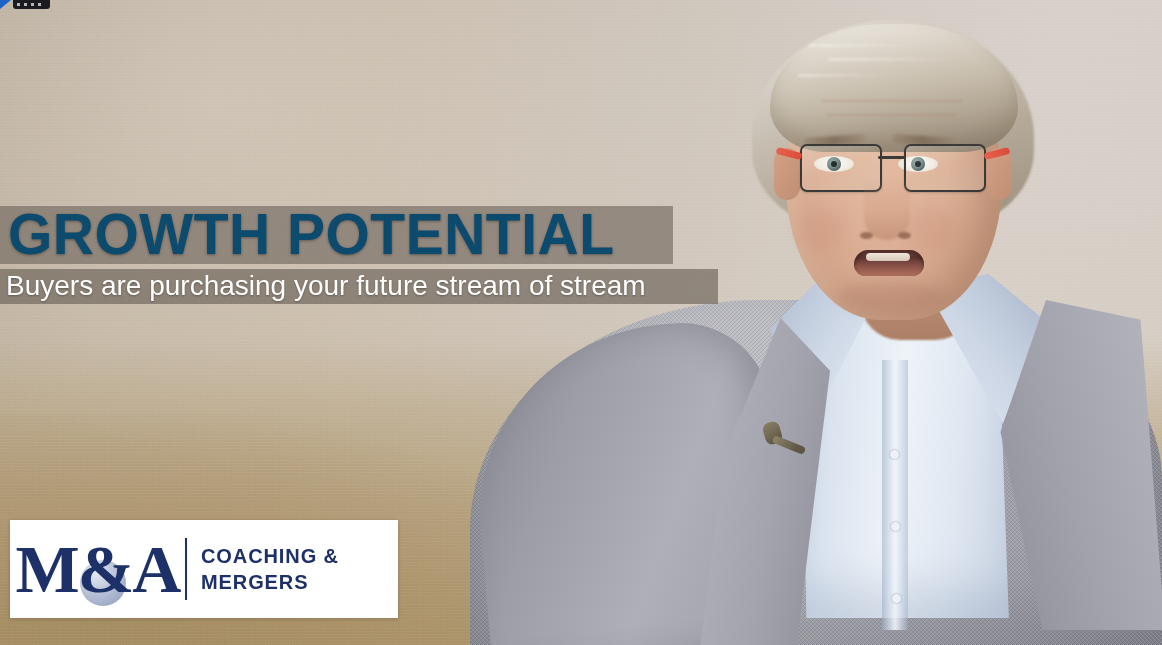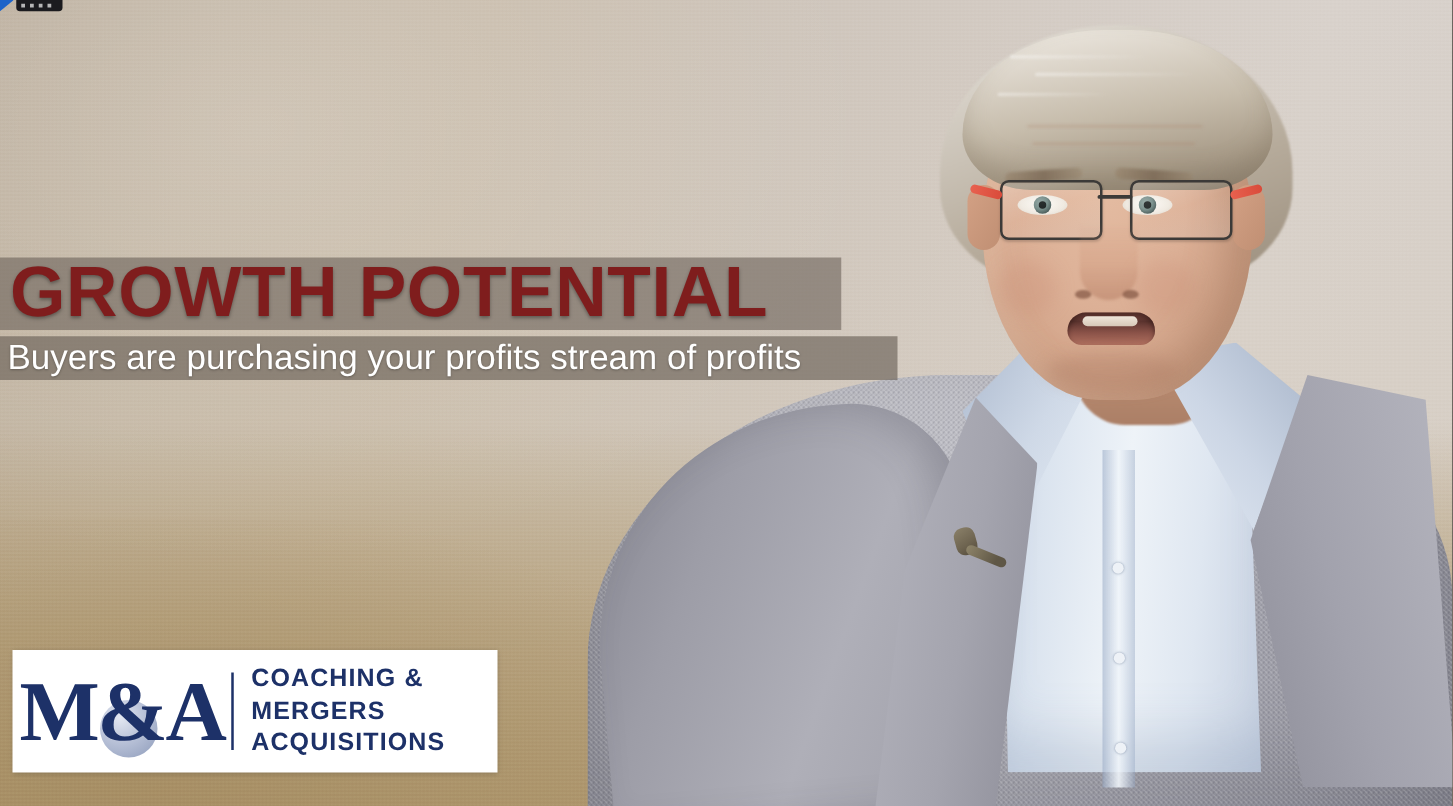--- a/index.html
+++ b/index.html
@@ -379,21 +379,21 @@
     background: rgba(110,100,92,0.62);
   }
   .overlay-title {
     position: absolute;
     left: 8px;
     top: 200px;
     width: 690px;
     height: 68px;
     display: flex;
     align-items: center;
-    color: #7f1d1d;
+    color: #0c4a6e;
     font-size: 57px;
     font-weight: bold;
     letter-spacing: 0.5px;
     line-height: 1;
     text-shadow: 0 1px 3px rgba(0,0,0,0.35);
     white-space: nowrap;
   }
   .overlay-sub-band {
     position: absolute;
     left: 0;
@@ -590,32 +590,31 @@
       </div>
       <div class="chin-shadow"></div>
     </div>
 
   </div>
 
   <div class="overlay-title-band"></div>
   <div class="overlay-title">GROWTH POTENTIAL</div>
 
   <div class="overlay-sub-band"></div>
-  <div class="overlay-sub">Buyers are purchasing your profits stream of profits</div>
+  <div class="overlay-sub">Buyers are purchasing your future stream of stream</div>
 
   <div class="logo-card">
     <div class="logo-mark">
       <div class="logo-circle"></div>
       <div class="logo-ma">M&amp;A</div>
     </div>
     <div class="logo-divider"></div>
     <div class="logo-words">
       <span>COACHING &amp;</span>
       <span>MERGERS</span>
-      <span>ACQUISITIONS</span>
     </div>
   </div>
 
   <div class="player-fragment">
     <div class="pf-blue"></div>
     <div class="pf-dark">
       <div class="pf-tick" style="left:4px;"></div>
       <div class="pf-tick" style="left:11px;"></div>
       <div class="pf-tick" style="left:18px;"></div>
       <div class="pf-tick" style="left:25px;"></div>

